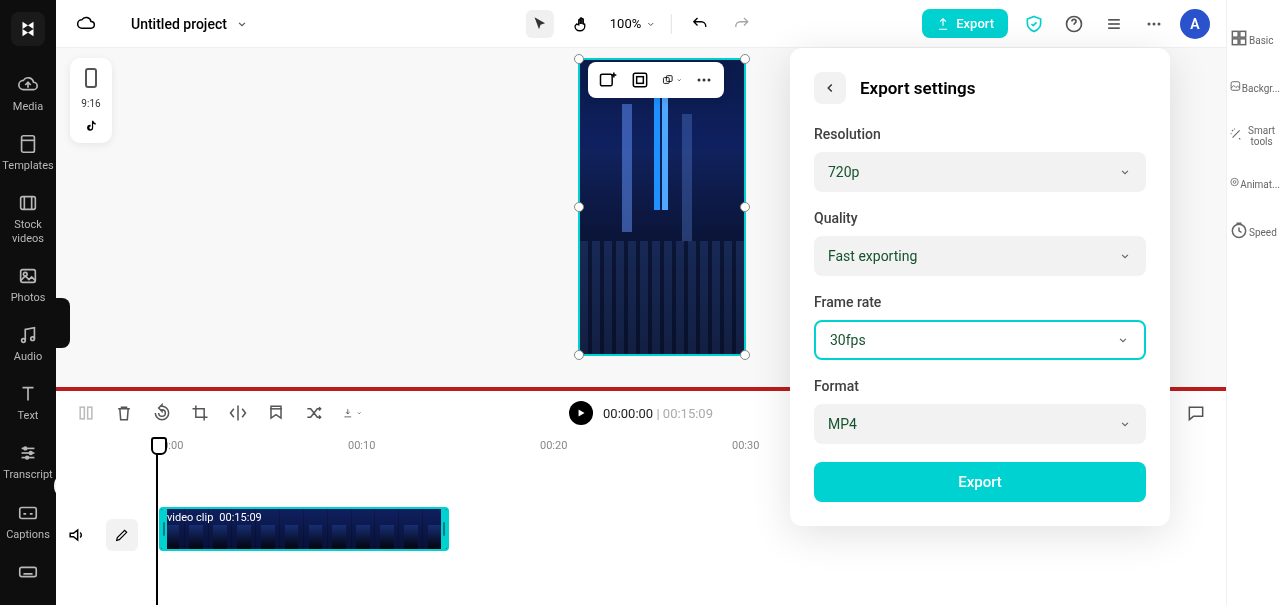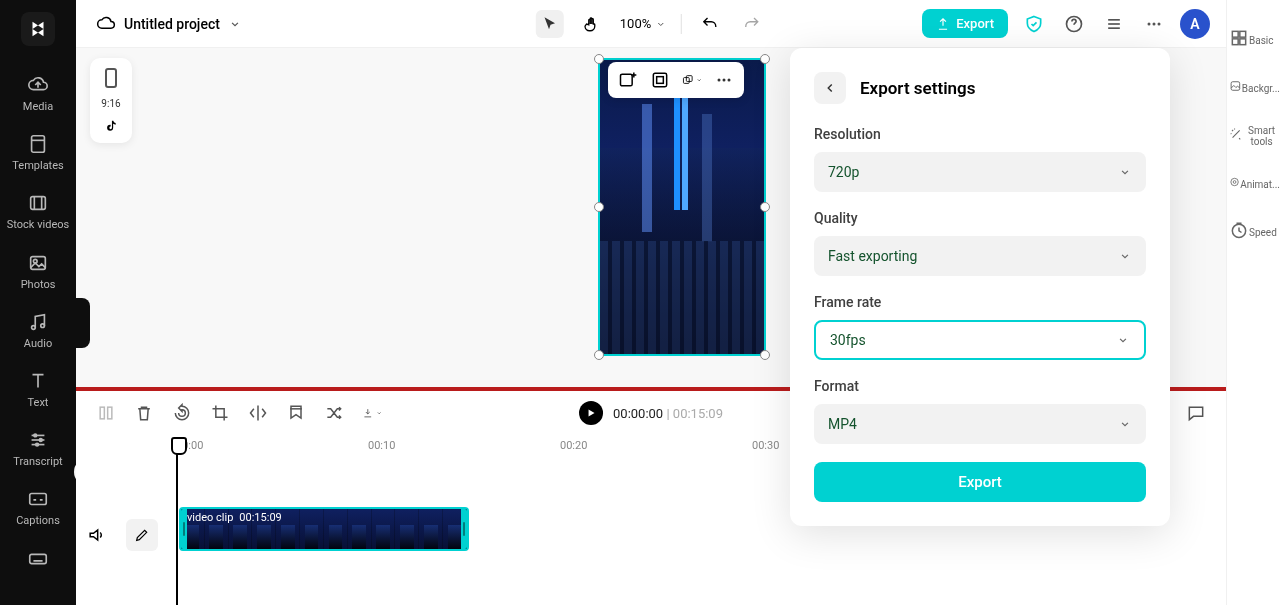--- a/index.html
+++ b/index.html
@@ -1,23 +1,23 @@
 <!DOCTYPE html>
 <html><head>
 <meta charset="utf-8">
 <style>
 * { margin: 0; padding: 0; box-sizing: border-box; font-family: -apple-system, BlinkMacSystemFont, "Segoe UI", Roboto, sans-serif; }
 body { width: 1282px; height: 605px; overflow: hidden; background: #fff; display: flex; }
-.left-sidebar { width: 76px; background: #0e0e0e; display: flex; flex-direction: column; align-items: center; padding-top: 12px; color: #ccc; }
+.left-sidebar { width: 56px; background: #0e0e0e; display: flex; flex-direction: column; align-items: center; padding-top: 12px; color: #ccc; }
 .logo { width: 34px; height: 34px; background: #1a1a1a; border-radius: 8px; display: flex; align-items: center; justify-content: center; margin-bottom: 18px; }
 .logo svg { width: 22px; height: 22px; }
 .ls-item { width: 100%; display: flex; flex-direction: column; align-items: center; justify-content: center; padding: 10px 2px; font-size: 11px; cursor: pointer; color: #b8b8b8; text-align: center; line-height: 1.2; }
 .ls-item svg { width: 22px; height: 22px; margin-bottom: 4px; }
 .main { flex: 1; display: flex; flex-direction: column; position: relative; }
-.topbar { height: 48px; display: flex; align-items: center; padding: 0 16px; border-bottom: 1px solid #f0f0f0; gap: 0; }
+.topbar { height: 48px; display: flex; align-items: center; padding: 0 16px; border-bottom: 1px solid #f0f0f0; gap: 27px; }
 .proj-title { font-size: 14px; font-weight: 500; display: flex; align-items: center; gap: 8px; margin-left: 4px; }
 .topbar-center { position: absolute; left: 50%; transform: translateX(-50%); display: flex; align-items: center; gap: 14px; height: 48px; }
 .tool-btn { width: 28px; height: 28px; display: flex; align-items: center; justify-content: center; border-radius: 6px; cursor: pointer; }
 .tool-btn.active { background: #f0f0f0; }
 .zoom { font-size: 13px; display: flex; align-items: center; gap: 4px; }
 .vdiv { width: 1px; height: 20px; background: #e0e0e0; }
 .topbar-right { margin-left: auto; display: flex; align-items: center; gap: 12px; }
 .export-btn { background: #00d1d1; color: #fff; padding: 7px 14px; border-radius: 8px; font-size: 13px; font-weight: 500; display: flex; align-items: center; gap: 6px; cursor: pointer; }
 .avatar { width: 30px; height: 30px; border-radius: 50%; background: #2952cc; color: #fff; display: flex; align-items: center; justify-content: center; font-size: 14px; font-weight: 600; }
 .canvas-area { flex: 1; background: #f8f8f8; position: relative; display: flex; }

